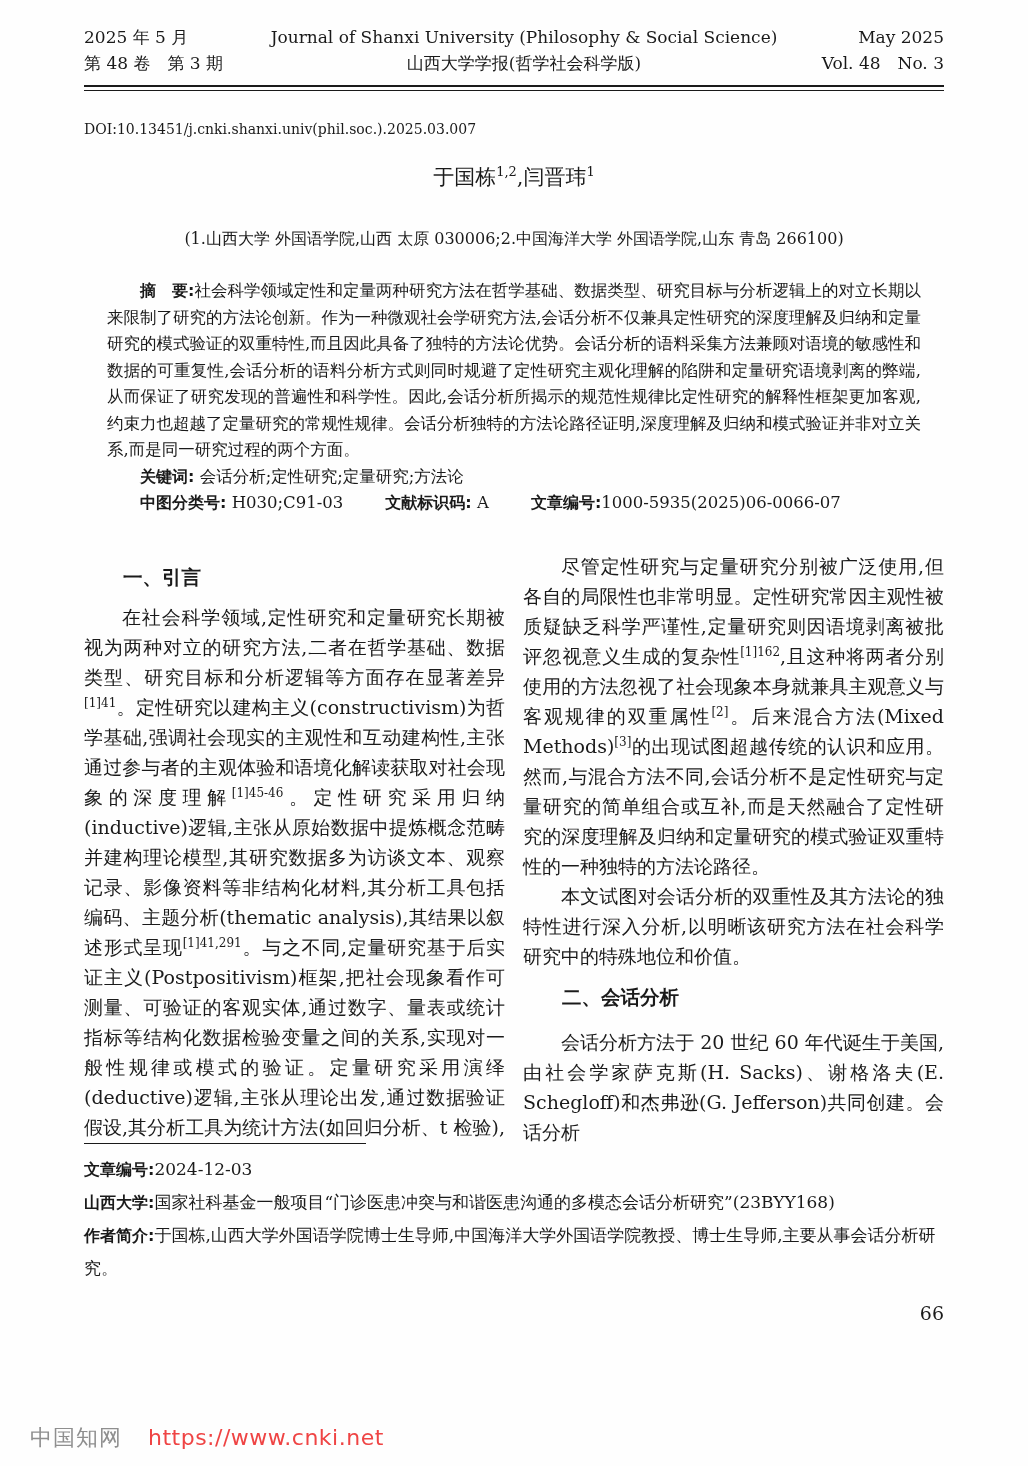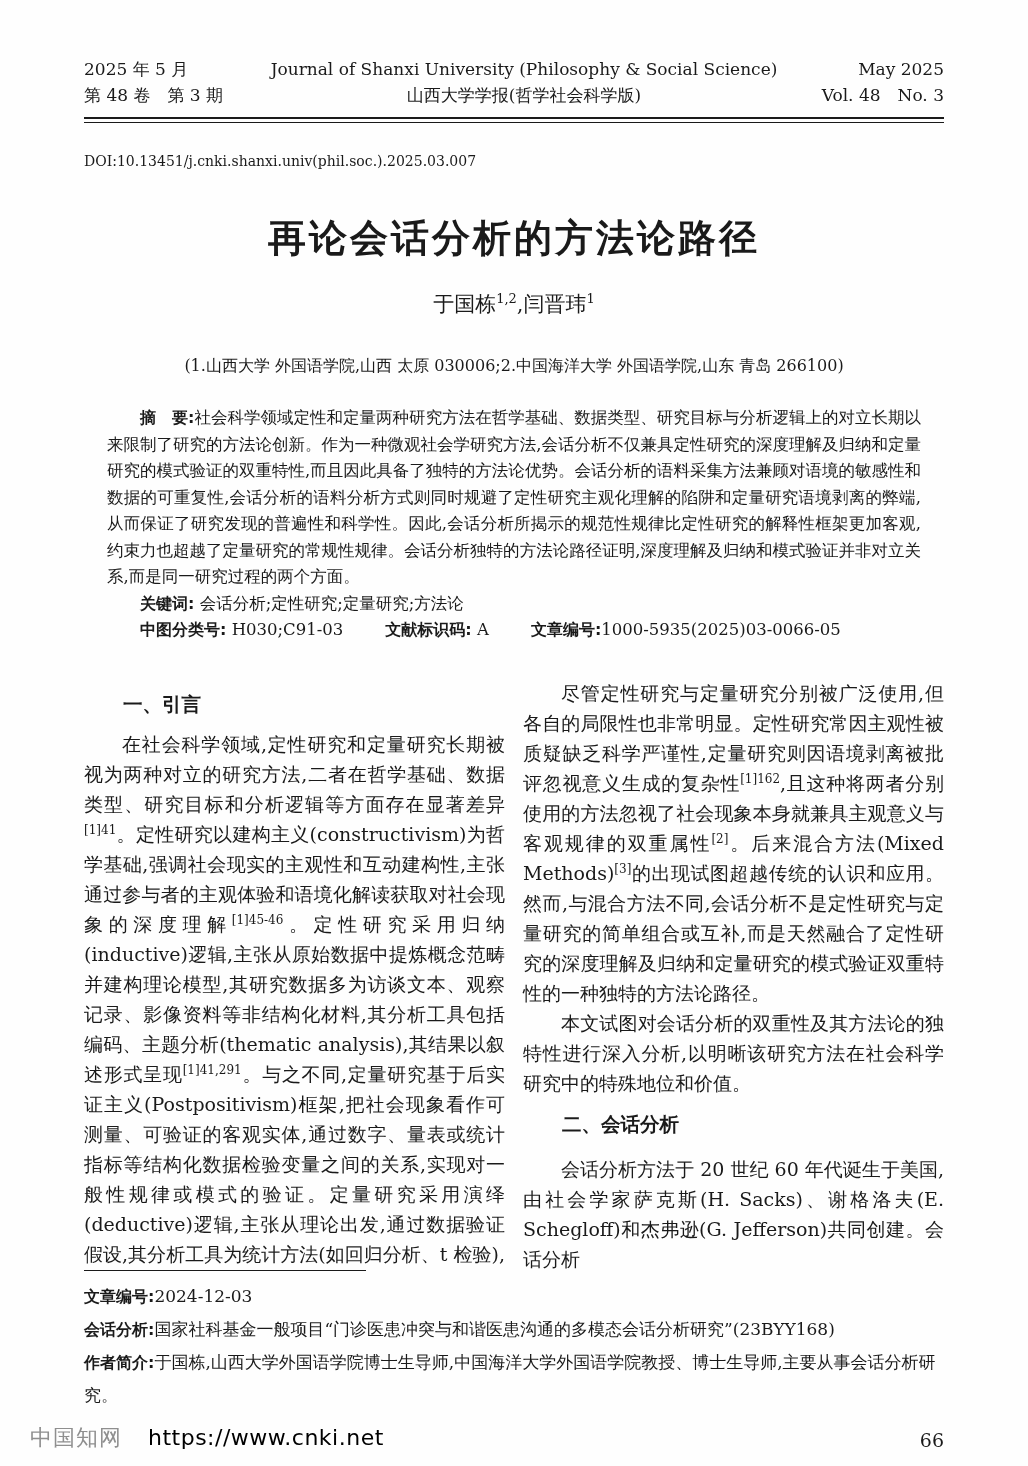--- a/index.html
+++ b/index.html
@@ -4,21 +4,21 @@
 <style>
   html, body { margin:0; padding:0; background:#e8e8e8; }
   .page {
     position: relative;
     width: 1028px; height: 1466px;
     margin: 0 auto;
     background: #fefefe;
     color: #1a1a1a;
     font-family: "DejaVu Serif", "Liberation Serif", serif;
     box-sizing: border-box;
-    padding: 56px 84px 0 84px;
+    padding: 24px 84px 0 84px;
     overflow: hidden;
   }
 
   
   .jheader {
     display: flex; justify-content: space-between; align-items: flex-start;
     font-size: 17px; line-height: 26px;
   }
   .jh-left  { text-align: left;  min-width: 160px; }
   .jh-center{ text-align: center; flex: 1; }
@@ -74,21 +74,21 @@
   .fnote-rule { width: 282px; border-top: 1.5px solid #1a1a1a; margin-bottom: 9px; }
   .fnote p { margin: 0; }
   .pageno { margin-top: 12px; padding-left: 12px; font-size: 19px; text-align: right; }
 
   
   .watermark {
     position: absolute; left: 30px; bottom: 13px;
     font-family: "DejaVu Sans", "Liberation Sans", sans-serif;
     font-size: 22px; color: #8f8f8f; letter-spacing: 1px;
   }
-  .wm-url { margin-left: 26px; color: #000000; letter-spacing: 0.5px; }
+  .wm-url { margin-left: 26px; color: #ef4444; letter-spacing: 0.5px; }
 </style>
 </head>
 <body>
 
 <div class="page">
 
   <header class="jheader">
     <div class="jh-left">
       <div>2025 年 5 月</div>
       <div>第 48 卷　第 3 期</div>
@@ -99,47 +99,46 @@
     </div>
     <div class="jh-right">
       <div>May 2025</div>
       <div>Vol. 48　No. 3</div>
     </div>
   </header>
   <div class="double-rule"></div>
 
   <div class="doi">DOI:10.13451/j.cnki.shanxi.univ(phil.soc.).2025.03.007</div>
 
-  <h1 class="title">再论会话分析的方法论路径</h1>
   <div class="authors">于国栋<sup>1,2</sup>,闫晋玮<sup>1</sup></div>
   <div class="affiliation">(1.山西大学 外国语学院,山西 太原 030006;2.中国海洋大学 外国语学院,山东 青岛 266100)</div>
 
   <section class="abstract">
     <p class="ind2"><span class="lbl">摘　要:</span><span>社会科学领域定性和定量两种研究方法在哲学基础、数据类型、研究目标与分析逻辑上的对立长期以来限制了研究的方法论创新。作为一种微观社会学研究方法,会话分析不仅兼具定性研究的深度理解及归纳和定量研究的模式验证的双重特性,而且因此具备了独特的方法论优势。会话分析的语料采集方法兼顾对语境的敏感性和数据的可重复性,会话分析的语料分析方式则同时规避了定性研究主观化理解的陷阱和定量研究语境剥离的弊端,从而保证了研究发现的普遍性和科学性。因此,会话分析所揭示的规范性规律比定性研究的解释性框架更加客观,约束力也超越了定量研究的常规性规律。会话分析独特的方法论路径证明,深度理解及归纳和模式验证并非对立关系,而是同一研究过程的两个方面。</span></p>
     <p class="ind2"><span class="lbl">关键词:</span> <span>会话分析;定性研究;定量研究;方法论</span></p>
-    <p class="ind2"><span class="lbl">中图分类号:</span> <span>H030;C91-03</span><span class="hgap"></span><span class="lbl">文献标识码:</span> <span>A</span><span class="hgap"></span><span class="lbl">文章编号:</span><span>1000-5935(2025)03-0066-05</span></p>
+    <p class="ind2"><span class="lbl">中图分类号:</span> <span>H030;C91-03</span><span class="hgap"></span><span class="lbl">文献标识码:</span> <span>A</span><span class="hgap"></span><span class="lbl">文章编号:</span><span>1000-5935(2025)06-0066-07</span></p>
   </section>
 
   <div class="columns">
     <div class="col">
       <h3 class="sec-heading first">一、引言</h3>
       <p class="ind2">在社会科学领域,定性研究和定量研究长期被视为两种对立的研究方法,二者在哲学基础、数据类型、研究目标和分析逻辑等方面存在显著差异<sup>[1]41</sup>。定性研究以建构主义(constructivism)为哲学基础,强调社会现实的主观性和互动建构性,主张通过参与者的主观体验和语境化解读获取对社会现象的深度理解<sup>[1]45-46</sup>。定性研究采用归纳(inductive)逻辑,主张从原始数据中提炼概念范畴并建构理论模型,其研究数据多为访谈文本、观察记录、影像资料等非结构化材料,其分析工具包括编码、主题分析(thematic analysis),其结果以叙述形式呈现<sup>[1]41,291</sup>。与之不同,定量研究基于后实证主义(Postpositivism)框架,把社会现象看作可测量、可验证的客观实体,通过数字、量表或统计指标等结构化数据检验变量之间的关系,实现对一般性规律或模式的验证。定量研究采用演绎(deductive)逻辑,主张从理论出发,通过数据验证假设,其分析工具为统计方法(如回归分析、t 检验),其结果以图表和数值</p>
     </div>
     <div class="col">
       <p class="ind2">尽管定性研究与定量研究分别被广泛使用,但各自的局限性也非常明显。定性研究常因主观性被质疑缺乏科学严谨性,定量研究则因语境剥离被批评忽视意义生成的复杂性<sup>[1]162</sup>,且这种将两者分别使用的方法忽视了社会现象本身就兼具主观意义与客观规律的双重属性<sup>[2]</sup>。后来混合方法(Mixed Methods)<sup>[3]</sup>的出现试图超越传统的认识和应用。然而,与混合方法不同,会话分析不是定性研究与定量研究的简单组合或互补,而是天然融合了定性研究的深度理解及归纳和定量研究的模式验证双重特性的一种独特的方法论路径。</p>
       <p class="ind2">本文试图对会话分析的双重性及其方法论的独特性进行深入分析,以明晰该研究方法在社会科学研究中的特殊地位和价值。</p>
       <h3 class="sec-heading second">二、会话分析</h3>
       <p class="ind2">会话分析方法于 20 世纪 60 年代诞生于美国,由社会学家萨克斯(H. Sacks)、谢格洛夫(E. Schegloff)和杰弗逊(G. Jefferson)共同创建。会话分析</p>
     </div>
   </div>
 
   <footer class="fnote">
     <div class="fnote-rule"></div>
     <p><span class="lbl">文章编号:</span><span>2024-12-03</span></p>
-    <p><span class="lbl">会话分析:</span><span>国家社科基金一般项目“门诊医患冲突与和谐医患沟通的多模态会话分析研究”(23BYY168)</span></p>
+    <p><span class="lbl">山西大学:</span><span>国家社科基金一般项目“门诊医患冲突与和谐医患沟通的多模态会话分析研究”(23BYY168)</span></p>
     <p><span class="lbl">作者简介:</span><span>于国栋,山西大学外国语学院博士生导师,中国海洋大学外国语学院教授、博士生导师,主要从事会话分析研究。</span></p>
     <div class="pageno">66</div>
   </footer>
 
   <div class="watermark">
     <span>中国知网</span><span class="wm-url">https://www.cnki.net</span>
   </div>
 
 </div>
 

